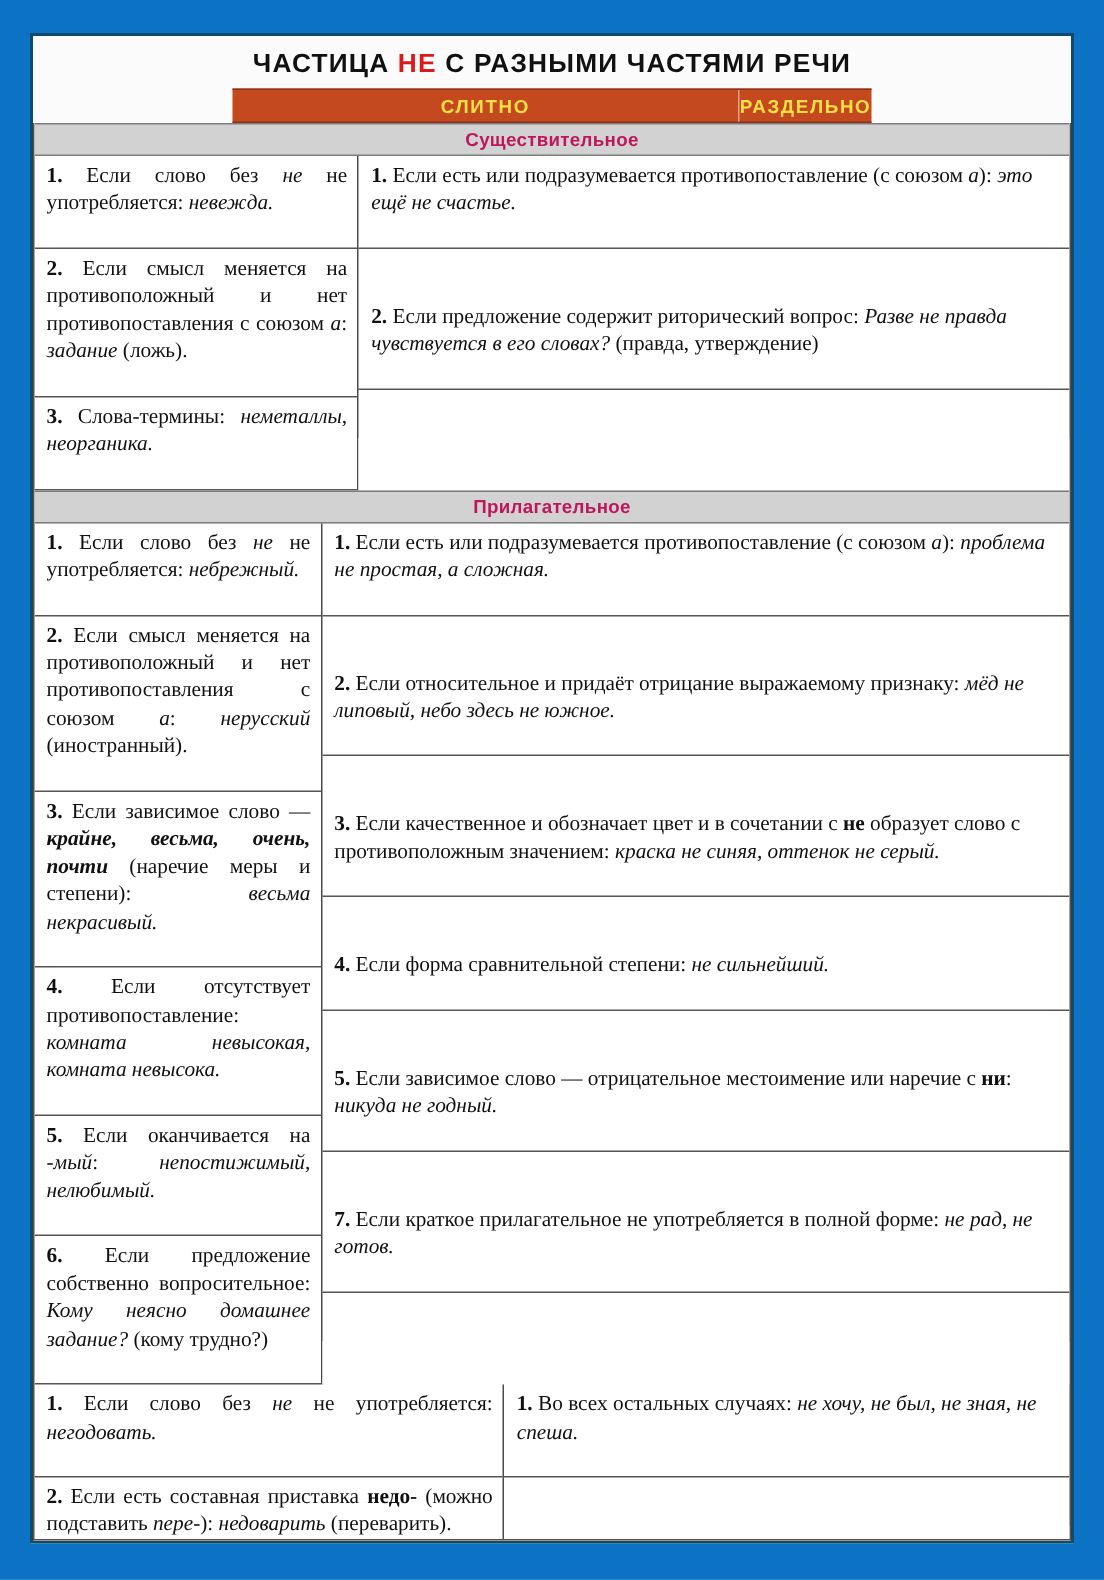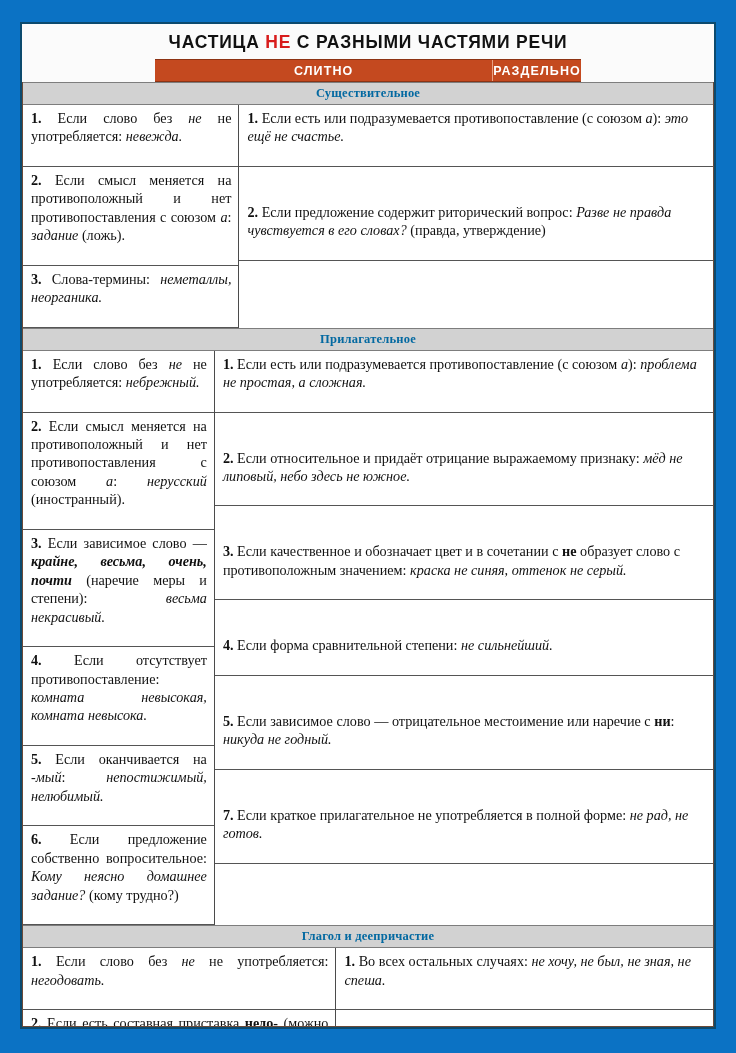--- a/index.html
+++ b/index.html
@@ -65,21 +65,21 @@
     height: 23px;
   }
   .band-cell {
     display: flex;
     align-items: center;
     justify-content: center;
     font-family: "Liberation Sans", "DejaVu Sans", sans-serif;
     font-weight: bold;
     font-size: 12.5px;
     letter-spacing: 1.1px;
-    color: #ffffff;
+    color: #fde047;
   }
   .band-cell.left  { width: 338px; border-right: 1px solid #e8a183; }
   .band-cell.right { flex: 1 1 auto; }
 
   
   .table-body {
     flex: 1 1 auto;
     display: flex;
     flex-direction: column;
     border-left: 1px solid #6b4a38;
@@ -87,24 +87,24 @@
     border-bottom: 1px solid #6b4a38;
     background: #ffffff;
     overflow: hidden;
   }
 
   .section-head {
     background: #d2d2d2;
     border-top: 1px solid #7d7d7d;
     border-bottom: 1px solid #7d7d7d;
     text-align: center;
-    font-family: Liberation Serif, serif;
+    font-family: Liberation Sans, sans-serif;
     font-weight: bold;
     font-size: 12.5px;
-    color: #0369a1;
+    color: #be185d;
     padding: 3px 0 3px 0;
     letter-spacing: 0.2px;
   }
 
   .section-cols {
     display: flex;
     align-items: stretch;
   }
   .col {
     display: flex;
@@ -195,21 +195,20 @@
           <div class="col right">
             <div class="rule"><span class="num">1.</span> Если есть или подразумевается противопоставление (с союзом <i>а</i>): <i>проблема не простая, а сложная.</i></div>
             <div class="rule"><span class="num">2.</span> Если относительное и придаёт отрицание выражаемому признаку: <i>мёд не липовый, небо здесь не южное.</i></div>
             <div class="rule"><span class="num">3.</span> Если качественное и обозначает цвет и в сочетании с <b>не</b> образует слово с противоположным значением: <i>краска не синяя, оттенок не серый.</i></div>
             <div class="rule"><span class="num">4.</span> Если форма сравнительной степени: <i>не сильнейший.</i></div>
             <div class="rule"><span class="num">5.</span> Если зависимое слово — отрицательное местоимение или наречие с <b>ни</b>: <i>никуда не годный.</i></div>
             <div class="rule"><span class="num">7.</span> Если краткое прилагательное не употребляется в полной форме: <i>не рад, не готов.</i></div>
             <div class="spacer"></div>
           </div>
         </div>
-        <div class="section-head">Глагол и деепричастие</div>
         <div class="section-cols">
           <div class="col left">
             <div class="rule"><span class="num">1.</span> Если слово без <i>не</i> не употребляется: <i>негодовать.</i></div>
             <div class="rule"><span class="num">2.</span> Если есть составная приставка <b>недо-</b> (можно подставить <i>пере-</i>): <i>недоварить</i> (переварить).<br><b>Искл.:</b> <i>не досмотреть спектакль</i> (незаконченность действия).</div>
             <div class="spacer"></div>
           </div>
           <div class="col right">
             <div class="rule"><span class="num">1.</span> Во всех остальных случаях: <i>не хочу, не был, не зная, не спеша.</i></div>
             <div class="spacer"></div>
           </div>

